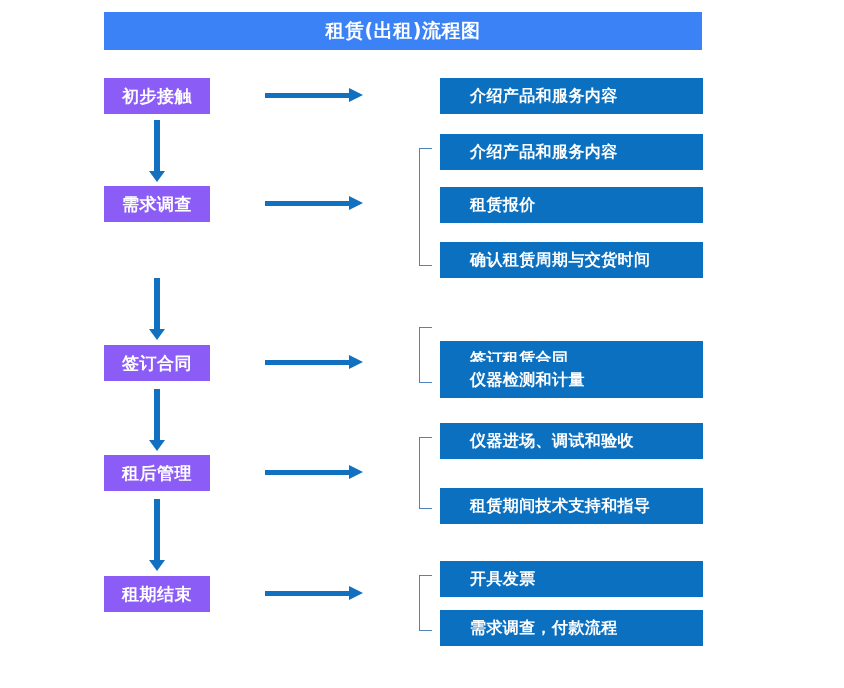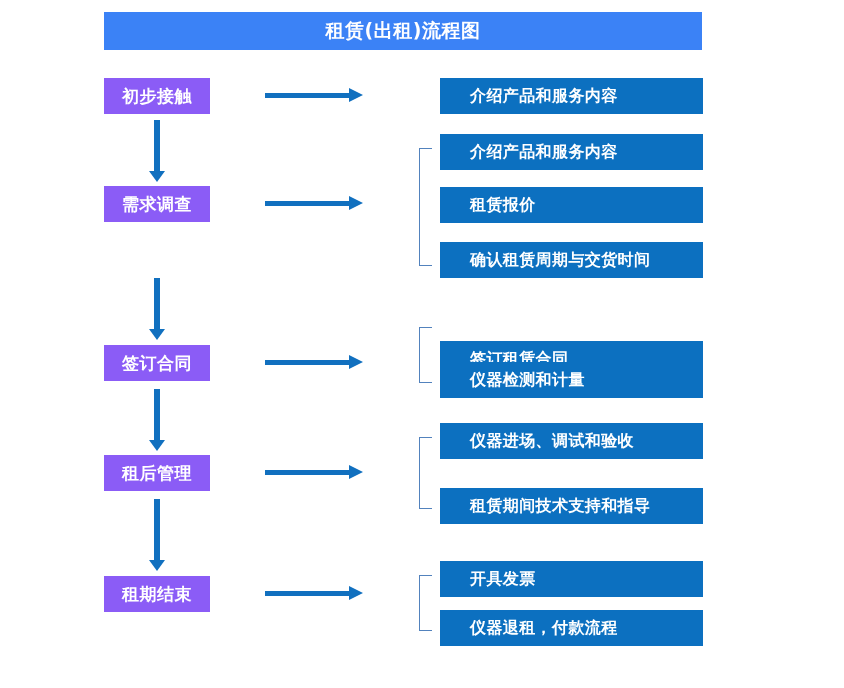--- a/index.html
+++ b/index.html
@@ -142,21 +142,21 @@
   <div id="detail-layer">
       <div class="detail-box" style="top: 78px;">介绍产品和服务内容</div>
       <div class="detail-box" style="top: 134px;">介绍产品和服务内容</div>
       <div class="detail-box" style="top: 187px;">租赁报价</div>
       <div class="detail-box" style="top: 242px;">确认租赁周期与交货时间</div>
       <div class="detail-box" style="top: 313px; margin-top: 28px;">签订租赁合同</div>
       <div class="detail-box" style="top: 362px;">仪器检测和计量</div>
       <div class="detail-box" style="top: 423px;">仪器进场、调试和验收</div>
       <div class="detail-box" style="top: 488px;">租赁期间技术支持和指导</div>
       <div class="detail-box" style="top: 561px;">开具发票</div>
-      <div class="detail-box" style="top: 610px;">仪器退租，付款流程</div>
+      <div class="detail-box" style="top: 610px;">需求调查，付款流程</div>
     </div>
   <div id="bracket-layer">
       <div class="bracket" style="top: 148px; height: 118px;"></div>
       <div class="bracket" style="top: 327px; height: 56px;"></div>
       <div class="bracket" style="top: 437px; height: 72px;"></div>
       <div class="bracket" style="top: 575px; height: 56px;"></div>
     </div>
   <div id="harrow-layer">
       <div class="h-arrow" style="left: 265px; top: 88px;">
         <div class="shaft"></div>

